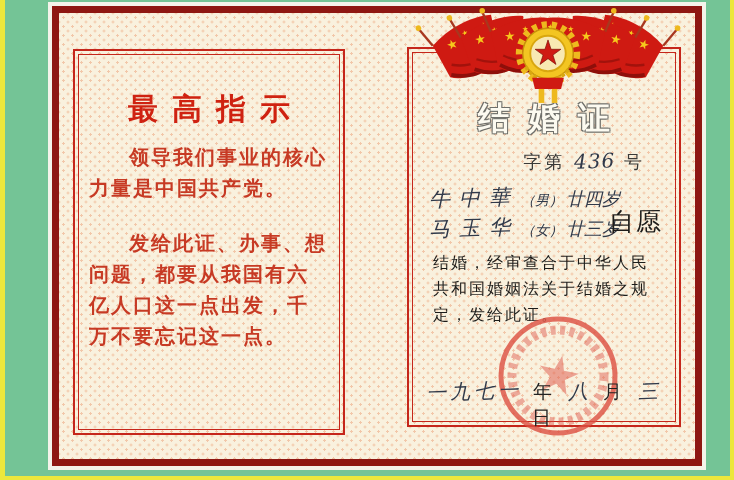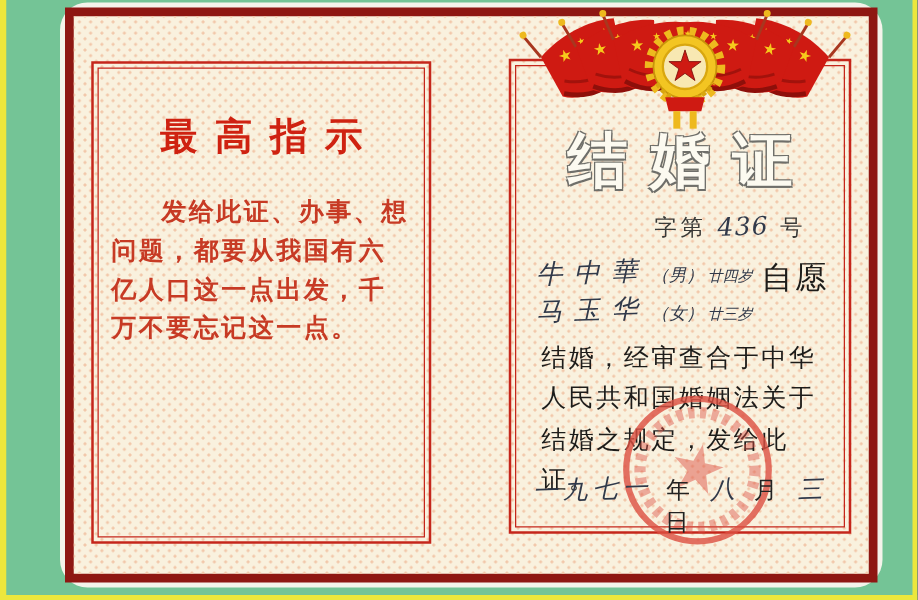--- a/index.html
+++ b/index.html
@@ -14,21 +14,20 @@
   .edge-left{left:0;top:0;width:5px;height:100%;}
   .edge-right{right:0;top:0;width:4px;height:100%;}
   .edge-bottom{left:0;bottom:0;width:100%;height:4px;}
 
   .cert{
     position:absolute;left:48px;top:2px;width:658px;height:468px;
     background:#f4f3ea;
     box-sizing:border-box;
     padding:4px;
     z-index:2;
-    border-radius:22px;
   }
   .cert-border{
     width:100%;height:100%;
     background:#8e1712;
     box-sizing:border-box;
     padding:7px;
   }
   .paper{
     position:relative;
     width:100%;height:100%;
@@ -67,21 +66,21 @@
   }
   .quote-p.gap{margin-top:24px;}
 
   .emblem{
     position:absolute;left:349px;top:-6px;width:280px;height:106px;z-index:3;
   }
 
   .cert-title{
     margin:44px 0 0 0;
     text-align:center;
-    font-size:48px;font-weight:bold;
+    font-size:32px;font-weight:bold;
     letter-spacing:18px;text-indent:18px;
     color:#fcfaf0;
     text-shadow:-1px -1px 0 #6f6f6a,1px -1px 0 #6f6f6a,-1px 1px 0 #6f6f6a,1px 1px 0 #6f6f6a;
   }
   .serial{
     margin:8px 30px 0 0;
     text-align:right;
     font-size:18px;color:#3a3a38;letter-spacing:3px;
   }
   .hand{
@@ -89,30 +88,30 @@
     color:#30394a;
     display:inline-block;
     transform:rotate(-2deg);
   }
   .serial .hand{font-size:20px;letter-spacing:1px;}
 
   .names{margin:10px 0 0 16px;}
   .name-row{height:30px;display:flex;align-items:baseline;}
   .name-row .nm{font-size:21px;letter-spacing:9px;font-style:italic;color:#30394a;transform:rotate(-2deg);}
   .name-row .gd{font-size:14px;color:#30394a;font-style:italic;margin-left:2px;}
-  .name-row .ag{font-size:12px;color:#30394a;font-style:italic;margin-left:3px;}
+  .name-row .ag{font-size:18px;color:#30394a;font-style:italic;margin-left:3px;}
 
   .consent{
     position:absolute;right:12px;top:152px;
     font-size:25px;color:#1d1c1a;letter-spacing:2px;
   }
 
   .body-text{
     margin:6px 14px 0 20px;
-    font-size:20px;line-height:1.62;letter-spacing:2px;
+    font-size:16px;line-height:1.62;letter-spacing:2px;
     color:#1d1c1a;
   }
 
   .seal{
     position:absolute;left:433px;top:297px;width:132px;height:132px;
     z-index:4;opacity:.8;pointer-events:none;
   }
   .date-line{
     position:absolute;left:0;top:325px;width:100%;
     text-align:center;
@@ -128,20 +127,21 @@
   <div class="edge-strip edge-left"></div>
   <div class="edge-strip edge-right"></div>
   <div class="edge-strip edge-bottom"></div>
 
   <div class="cert">
     <div class="cert-border">
       <div class="paper">
 
         <div class="panel panel-left">
           <h2 class="quote-title">最高指示</h2>
+          <p class="quote-p">领导我们事业的核心力量是中国共产党。</p>
           <p class="quote-p gap">发给此证、办事、想问题，都要从我国有六亿人口这一点出发，千万不要忘记这一点。</p>
         </div>
 
         <svg class="emblem" viewBox="0 0 300 110">
           <defs>
             <polygon id="st" points="0,-10 2.24,-3.09 9.51,-3.09 3.63,1.18 5.88,8.09 0,3.82 -5.88,8.09 -3.63,1.18 -9.51,-3.09 -2.24,-3.09"></polygon>
             <g id="flag">
               <line x1="4" y1="14" x2="-4" y2="-8" stroke="#a8371f" stroke-width="2.5"></line>
               <circle cx="-4" cy="-9" r="3" fill="#eeb91e"></circle>
               <path d="M4,14 C26,2 52,-2 74,4 L68,46 C50,60 24,62 10,52 Z" fill="#cf1a12"></path>

